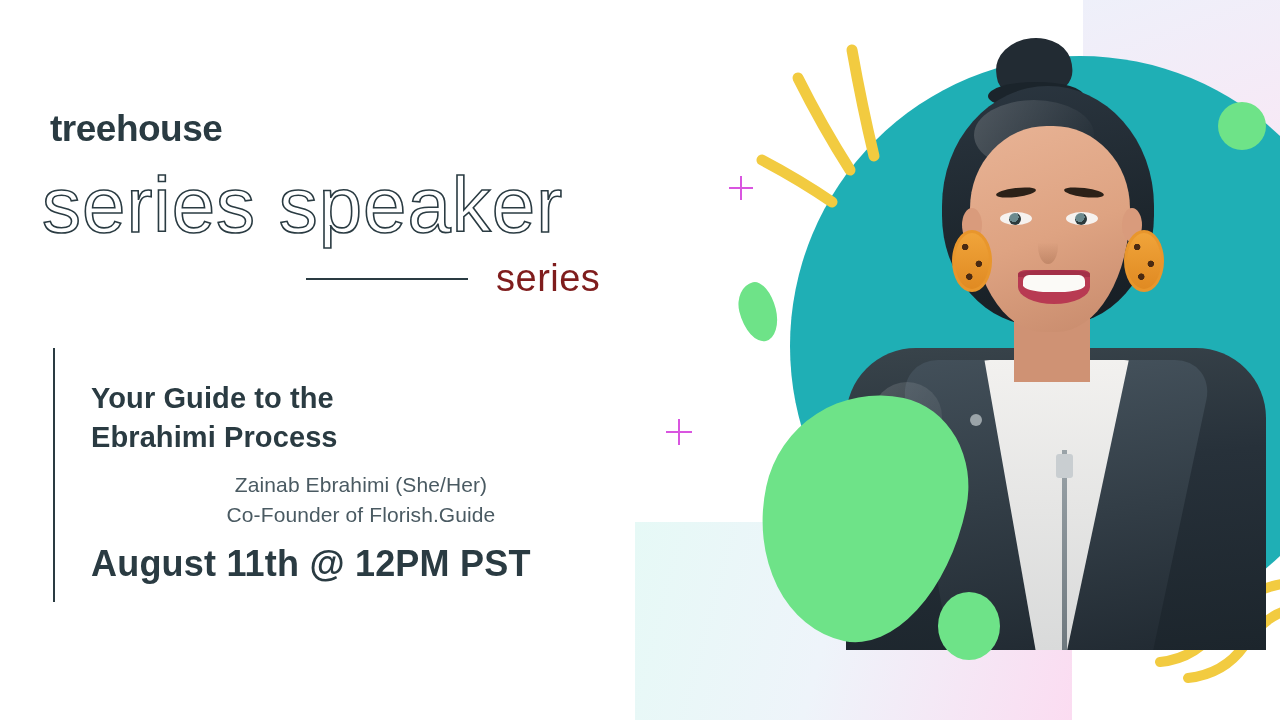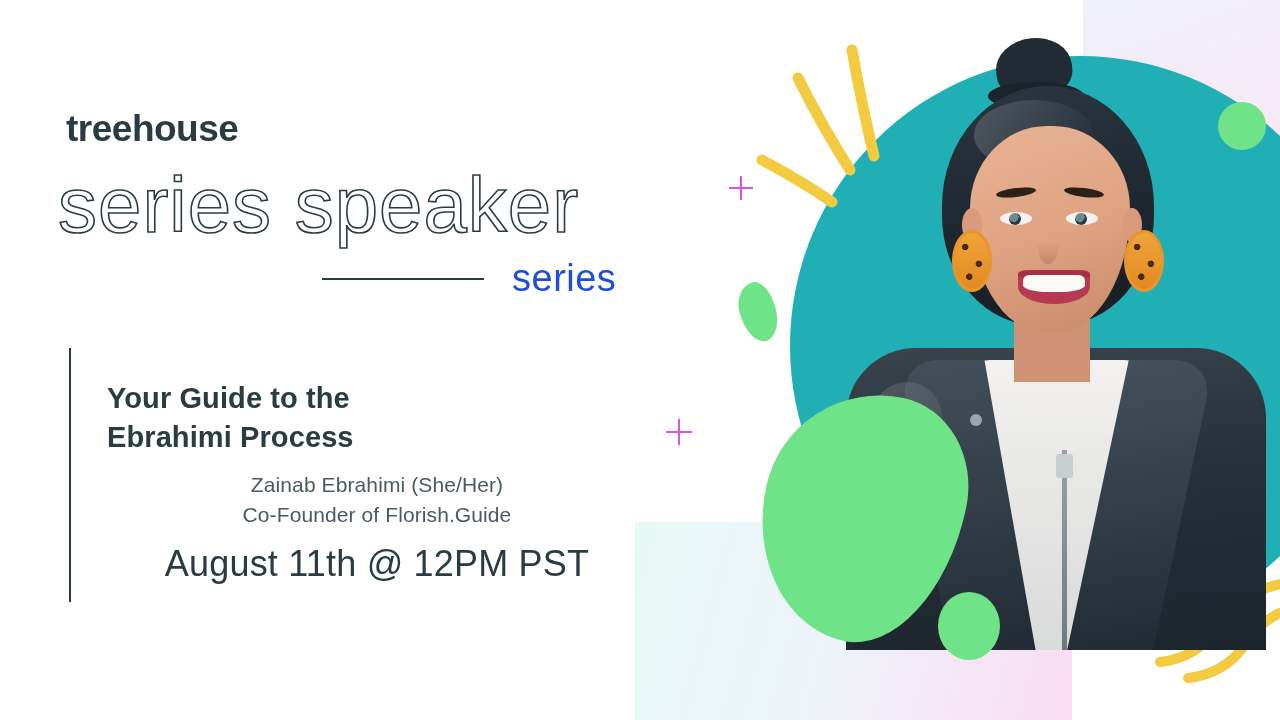--- a/index.html
+++ b/index.html
@@ -338,21 +338,20 @@
   #strokes-top    { left: 740px; top: 30px;  width: 180px; height: 190px; }
   #strokes-corner { left: 1150px; top: 570px; width: 140px; height: 120px; }
 
   
   #text-column {
     position: absolute;
     left: 0;
     top: 0;
     width: 660px;
     height: 720px;
-    margin-left: 16px;
   }
   #brand-wordmark {
     position: absolute;
     left: 50px;
     top: 110px;
     font-size: 37px;
     font-weight: 700;
     letter-spacing: -0.5px;
     color: #2a3b42;
     line-height: 1;
@@ -384,21 +383,21 @@
     height: 2px;
     background: #2a3b42;
   }
   #series-label {
     position: absolute;
     left: 190px;
     top: 0;
     font-size: 38px;
     font-weight: 400;
     letter-spacing: 0.5px;
-    color: #1d4ed8;
+    color: #7f1d1d;
     line-height: 1.2;
   }
   #detail-divider {
     position: absolute;
     left: 53px;
     top: 348px;
     width: 2px;
     height: 254px;
     background: #2a3b42;
   }
@@ -423,25 +422,24 @@
     line-height: 1.42;
     color: #4a5a62;
     letter-spacing: 0.1px;
     margin: 0;
     text-align: center;
   }
   #speaker-name { margin-top: 13px; }
   #event-datetime {
     margin: 14px 0 0 0;
     font-size: 36px;
-    font-weight: 400;
+    font-weight: 700;
     letter-spacing: 0.2px;
     color: #2a3b42;
     line-height: 1.1;
-    text-align: center;
   }
 </style>
 </head>
 <body>
 
 <div id="promo-canvas">
 
   <div class="gradient-panel" id="panel-top-right"></div>
   <div class="gradient-panel" id="panel-bottom"></div>
 

